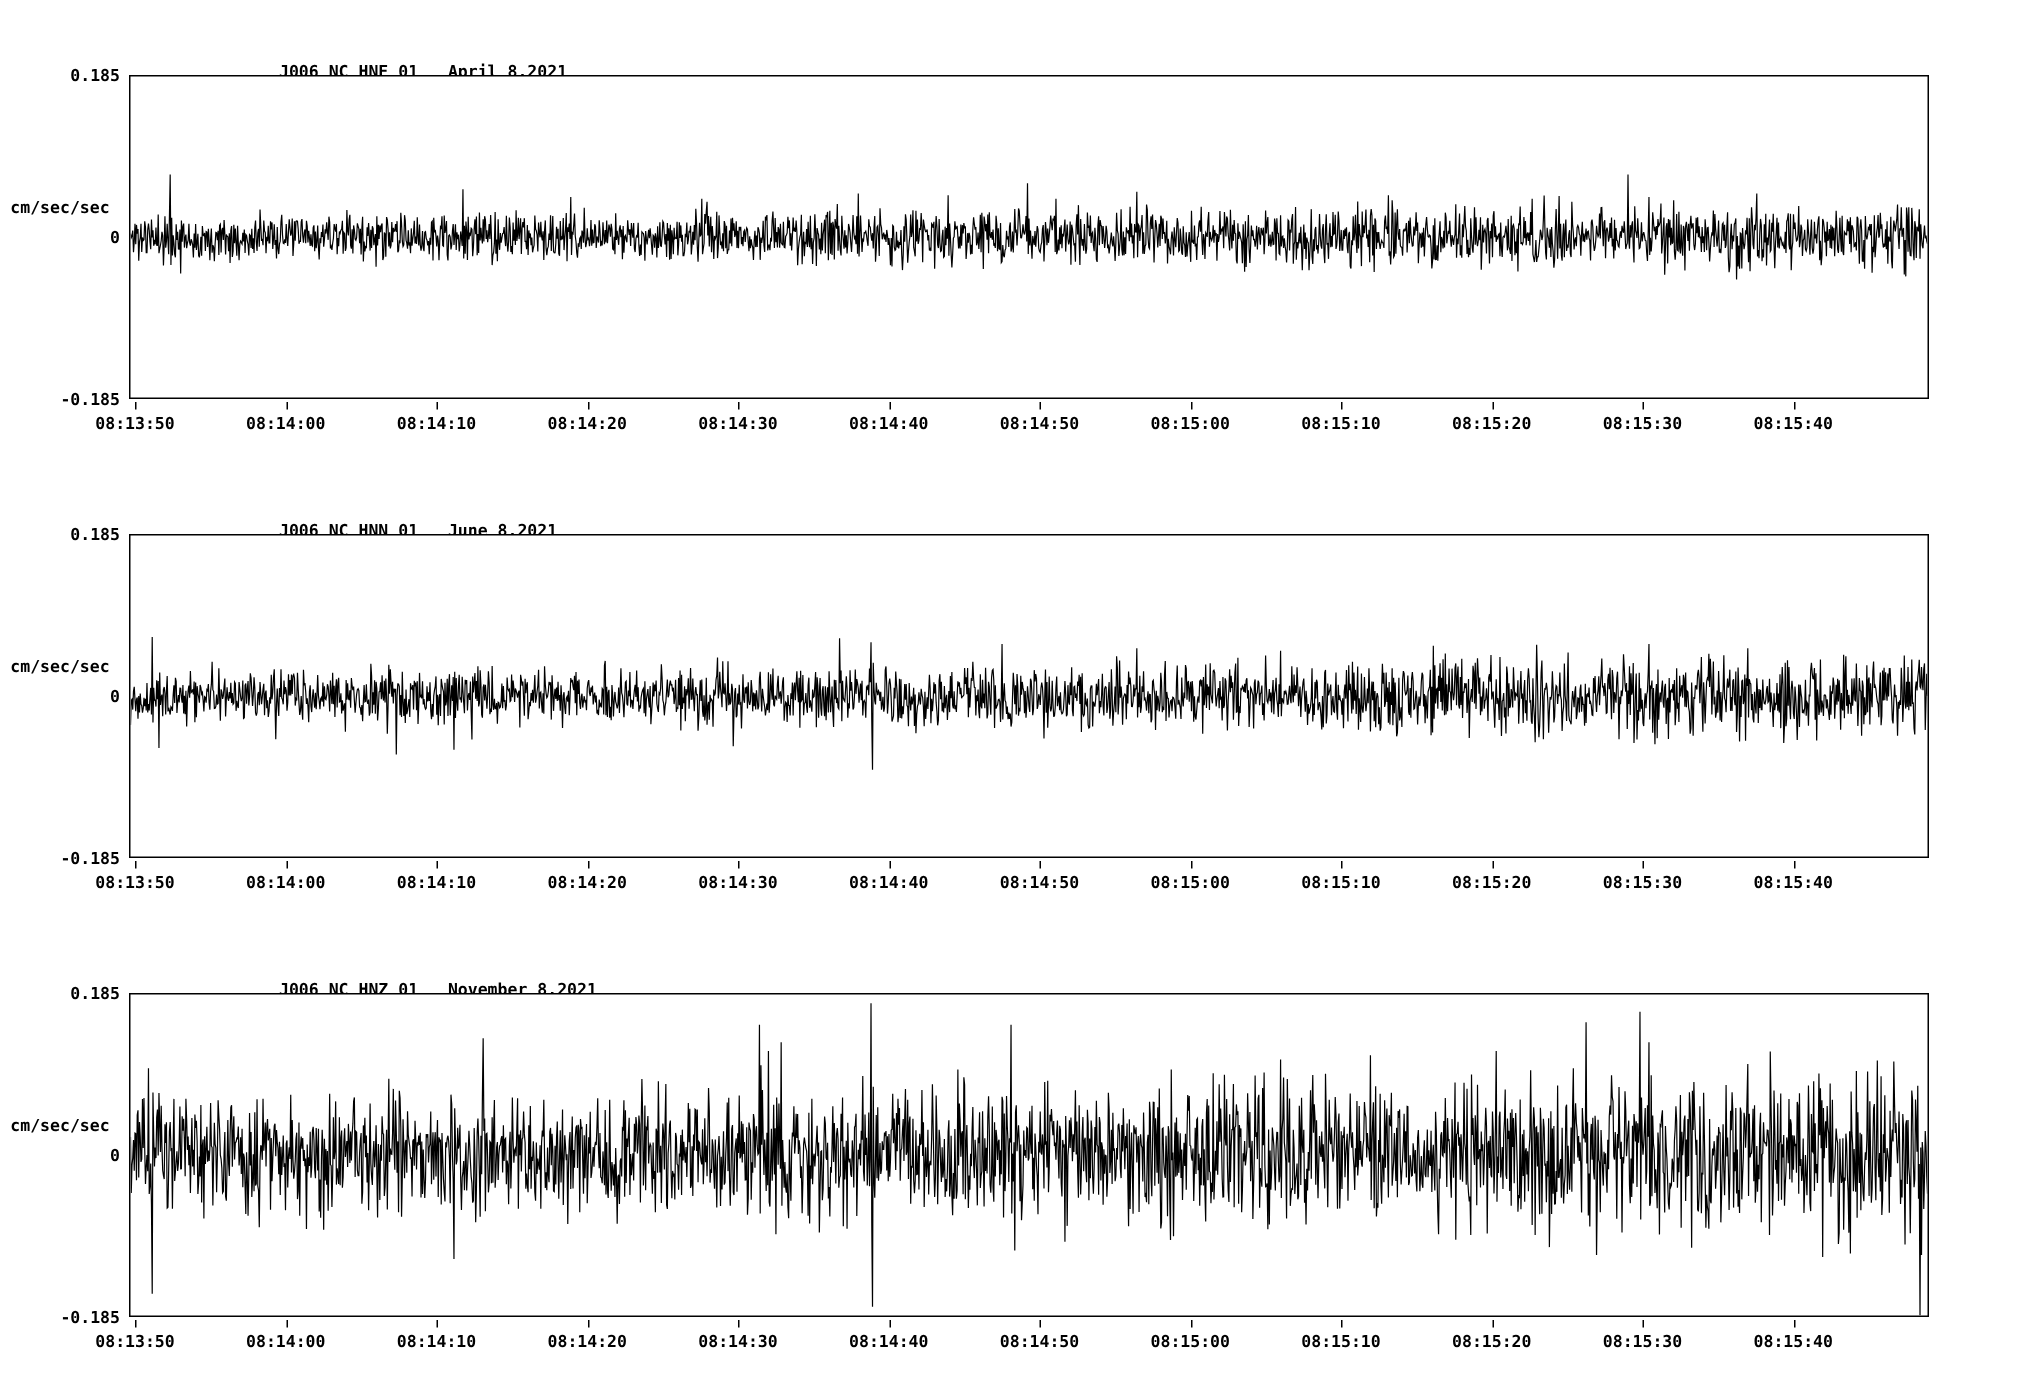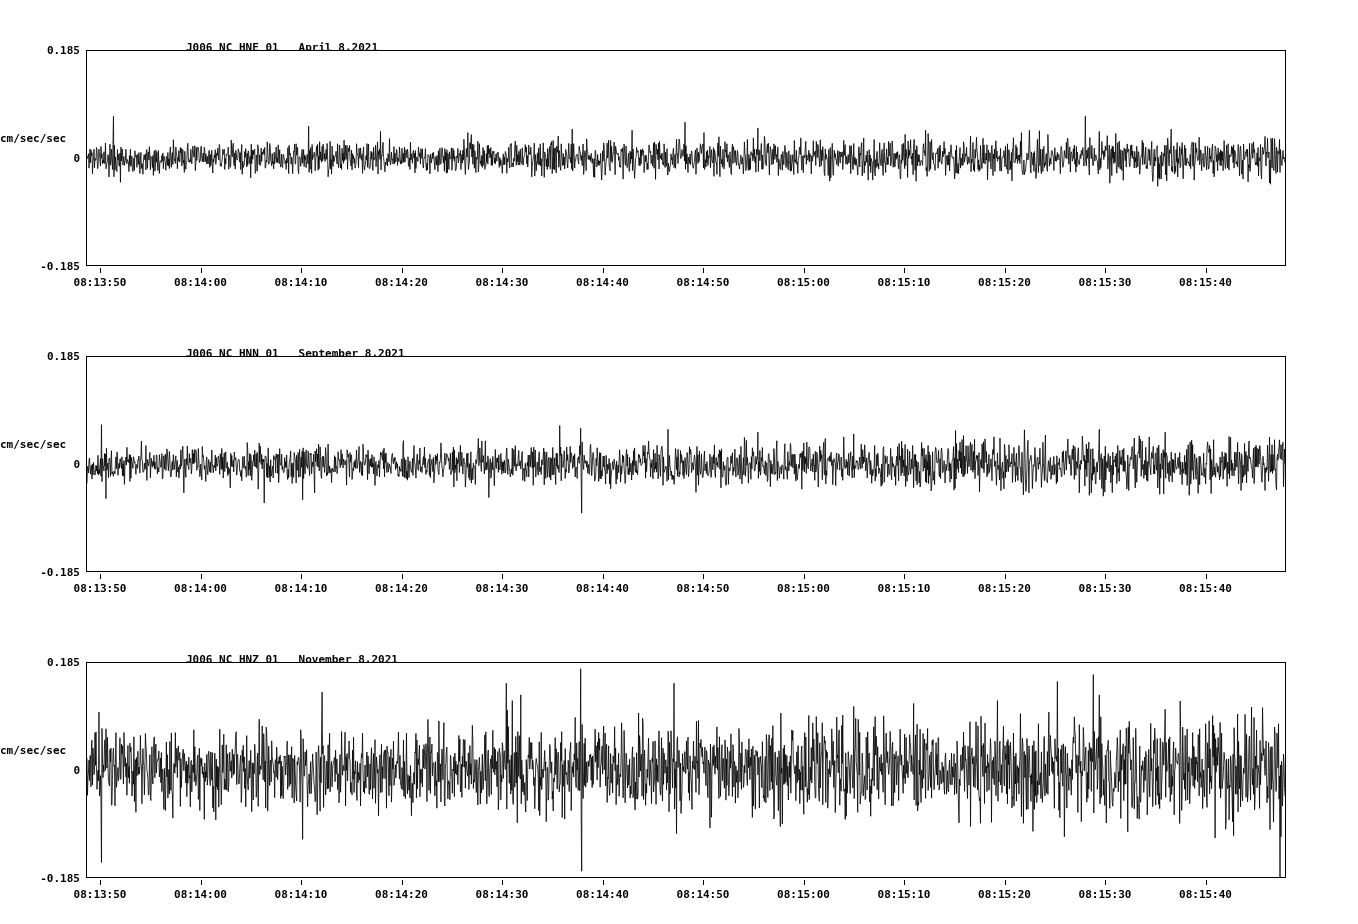--- a/index.html
+++ b/index.html
@@ -76,38 +76,38 @@
     text-align: right;
     font-size: 11px;
     font-weight: bold;
     white-space: pre;
   }
   .ylabel-unit {
     position: absolute;
     right: 1278px;
     top: 118px;
     width: 80px;
-    text-align: left;
+    text-align: center;
     font-size: 11px;
     font-weight: bold;
     white-space: pre;
   }
   .ylabel-zero {
     position: absolute;
     right: 1278px;
     top: 138px;
     width: 80px;
     text-align: right;
     font-size: 11px;
     font-weight: bold;
     white-space: pre;
   }
   .xticks {
     position: absolute;
-    left: 86px;
+    left: 76px;
     top: 254px;
     width: 1200px;
     height: 20px;
     text-decoration: underline;
   }
   .xtick {
     position: absolute;
     top: 8px;
     font-size: 11px;
     font-weight: bold;
@@ -160,21 +160,21 @@
         <div class="tickmark" style="left: 918.5px;"></div>
         <div class="xtick" style="left: 918.5px;">08:15:20</div>
         <div class="tickmark" style="left: 1019px;"></div>
         <div class="xtick" style="left: 1019px;">08:15:30</div>
         <div class="tickmark" style="left: 1119.5px;"></div>
         <div class="xtick" style="left: 1119.5px;">08:15:40</div>
       </div>
   </div>
 
   <div class="panel panel-2">
-    <div class="panel-title">J006_NC_HNN_01   September 8,2021</div>
+    <div class="panel-title">J006_NC_HNN_01   June 8,2021</div>
     <div class="ylabel-top">0.185</div>
     <div class="ylabel-unit">cm/sec/sec</div>
     <div class="ylabel-zero">0</div>
     <div class="ylabel-bottom">-0.185</div>
     <div class="plot-frame">
       <svg class="trace-svg" viewBox="0 0 1200 216" preserveAspectRatio="none">
           <path d="M0.00 127.54L0.50 110.94L1.00 110.17L1.50 117.14L2.00 104.83L2.50 101.86L3.00 110.46L3.50 118.17L4.00 110.28L4.50 109.06L5.00 123.28L5.50 108.04L6.00 119.13L6.50 106.36L7.00 113.50L7.50 114.55L8.00 119.19L8.50 116.28L9.00 109.24L9.50 114.85L10.00 109.95L10.50 117.74L11.00 99.22L11.50 119.11L12.00 113.46L12.50 117.73L13.00 109.12L13.50 102.55L14.00 120.37L14.50 68.30L15.00 125.86L15.50 102.54L16.00 110.84L16.50 110.71L17.00 115.12L17.50 97.37L18.00 110.10L18.50 97.94L19.00 143.03L19.50 92.24L20.00 114.04L20.50 108.81L21.00 107.04L21.50 121.68L22.00 103.69L22.50 101.95L23.00 106.11L23.50 120.42L24.00 104.40L24.50 94.59L25.00 118.34L25.50 115.91L26.00 118.07L26.50 120.45L27.00 115.21L27.50 115.92L28.00 118.04L28.50 107.43L29.00 100.78L29.50 112.72L30.00 95.80L30.50 98.09L31.00 119.44L31.50 111.92L32.00 107.36L32.50 112.31L33.00 102.73L33.50 102.77L34.00 108.93L34.50 112.53L35.00 100.69L35.50 119.71L36.00 107.79L36.50 120.31L37.00 104.54L37.50 128.57L38.00 110.61L38.50 104.38L39.00 100.93L39.50 109.11L40.00 91.19L40.50 105.67L41.00 105.16L41.50 103.55L42.00 106.92L42.50 98.26L43.00 125.63L43.50 98.89L44.00 122.28L44.50 101.38L45.00 106.34L45.50 108.83L46.00 112.49L46.50 100.61L47.00 102.30L47.50 106.68L48.00 105.64L48.50 110.89L49.00 118.41L49.50 108.48L50.00 109.04L50.50 112.44L51.00 103.77L51.50 104.45L52.00 99.97L52.50 112.64L53.00 117.18L53.50 104.84L54.00 100.21L54.50 84.89L55.00 103.93L55.50 104.85L56.00 116.36L56.50 116.19L57.00 114.94L57.50 107.08L58.00 113.45L58.50 113.00L59.00 89.39L59.50 108.69L60.00 124.61L60.50 103.50L61.00 105.44L61.50 109.90L62.00 107.95L62.50 101.51L63.00 96.20L63.50 121.83L64.00 109.75L64.50 102.16L65.00 109.67L65.50 111.23L66.00 105.34L66.50 109.61L67.00 99.18L67.50 112.70L68.00 105.95L68.50 113.44L69.00 112.67L69.50 98.62L70.00 99.59L70.50 117.98L71.00 111.31L71.50 114.68L72.00 116.04L72.50 98.57L73.00 103.65L73.50 108.37L74.00 111.48L74.50 109.10L75.00 97.53L75.50 123.04L76.00 122.55L76.50 100.92L77.00 99.64L77.50 113.25L78.00 103.54L78.50 97.91L79.00 114.43L79.50 108.45L80.00 92.72L80.50 95.73L81.00 104.92L81.50 114.70L82.00 107.30L82.50 95.40L83.00 102.45L83.50 119.16L84.00 121.16L84.50 119.04L85.00 107.06L85.50 105.28L86.00 114.19L86.50 98.56L87.00 106.56L87.50 113.44L88.00 108.68L88.50 103.31L89.00 99.77L89.50 121.01L90.00 106.44L90.50 104.38L91.00 116.23L91.50 110.94L92.00 122.10L92.50 118.45L93.00 108.81L93.50 113.12L94.00 93.74L94.50 110.24L95.00 105.51L95.50 95.48L96.00 90.05L96.50 113.27L97.00 137.13L97.50 112.97L98.00 103.05L98.50 114.23L99.00 121.48L99.50 102.60L100.00 108.72L100.50 89.96L101.00 109.39L101.50 110.42L102.00 113.59L102.50 97.55L103.00 106.80L103.50 102.06L104.00 104.40L104.50 117.92L105.00 112.57L105.50 93.40L106.00 107.71L106.50 97.27L107.00 107.65L107.50 93.55L108.00 106.60L108.50 94.52L109.00 93.53L109.50 95.93L110.00 114.45L110.50 109.95L111.00 110.96L111.50 92.38L112.00 103.71L112.50 112.71L113.00 120.76L113.50 117.94L114.00 107.94L114.50 117.33L115.00 124.01L115.50 90.34L116.00 100.76L116.50 99.36L117.00 105.29L117.50 113.39L118.00 109.53L118.50 114.82L119.00 125.70L119.50 104.91L120.00 100.84L120.50 114.91L121.00 118.80L121.50 109.04L122.00 103.41L122.50 111.05L123.00 115.87L123.50 105.89L124.00 116.92L124.50 107.43L125.00 93.85L125.50 107.79L126.00 111.35L126.50 116.82L127.00 109.83L127.50 108.94L128.00 111.82L128.50 98.99L129.00 115.10L129.50 101.39L130.00 109.86L130.50 110.42L131.00 107.61L131.50 100.09L132.00 101.64L132.50 107.81L133.00 118.48L133.50 97.63L134.00 106.04L134.50 113.28L135.00 92.29L135.50 113.51L136.00 101.18L136.50 122.20L137.00 103.28L137.50 96.71L138.00 115.67L138.50 98.93L139.00 95.71L139.50 112.08L140.00 111.68L140.50 106.19L141.00 119.72L141.50 110.95L142.00 117.82L142.50 115.09L143.00 112.89L143.50 132.04L144.00 97.29L144.50 110.49L145.00 99.38L145.50 109.61L146.00 110.76L146.50 104.17L147.00 115.91L147.50 95.90L148.00 101.23L148.50 104.03L149.00 101.65L149.50 110.98L150.00 119.21L150.50 112.93L151.00 106.81L151.50 103.77L152.00 103.09L152.50 104.45L153.00 115.41L153.50 115.92L154.00 120.53L154.50 114.08L155.00 125.03L155.50 111.50L156.00 100.63L156.50 111.90L157.00 111.45L157.50 100.05L158.00 111.56L158.50 113.34L159.00 110.34L159.50 121.21L160.00 119.02L160.50 86.36L161.00 94.46L161.50 119.54L162.00 105.54L162.50 113.83L163.00 97.34L163.50 119.91L164.00 98.51L164.50 103.21L165.00 124.44L165.50 117.07L166.00 105.20L166.50 104.97L167.00 98.75L167.50 110.16L168.00 94.00L168.50 108.46L169.00 111.09L169.50 97.78L170.00 112.29L170.50 96.17L171.00 108.14L171.50 133.35L172.00 114.30L172.50 87.03L173.00 106.41L173.50 90.00L174.00 99.23L174.50 108.49L175.00 98.37L175.50 113.01L176.00 103.01L176.50 105.62L177.00 103.13L177.50 147.28L178.00 107.90L178.50 99.89L179.00 99.93L179.50 101.70L180.00 120.93L180.50 107.28L181.00 122.16L181.50 91.72L182.00 112.64L182.50 121.44L183.00 109.84L183.50 126.20L184.00 103.71L184.50 120.26L185.00 117.82L185.50 113.73L186.00 110.12L186.50 122.11L187.00 99.44L187.50 103.00L188.00 103.48L188.50 100.63L189.00 117.08L189.50 97.75L190.00 101.50L190.50 98.92L191.00 117.62L191.50 98.00L192.00 126.90L192.50 113.99L193.00 92.45L193.50 108.35L194.00 107.69L194.50 109.64L195.00 98.06L195.50 113.69L196.00 110.06L196.50 115.39L197.00 116.86L197.50 116.12L198.00 101.50L198.50 111.67L199.00 105.46L199.50 111.39L200.00 98.79L200.50 118.04L201.00 123.65L201.50 113.40L202.00 121.92L202.50 107.91L203.00 104.05L203.50 101.66L204.00 94.81L204.50 120.56L205.00 107.17L205.50 127.70L206.00 108.97L206.50 106.83L207.00 121.47L207.50 96.50L208.00 100.16L208.50 103.15L209.00 104.95L209.50 127.17L210.00 99.14L210.50 114.40L211.00 111.41L211.50 96.46L212.00 121.40L212.50 99.89L213.00 93.29L213.50 121.02L214.00 109.99L214.50 100.86L215.00 111.32L215.50 95.16L216.00 144.19L216.50 91.71L217.00 122.75L217.50 95.90L218.00 112.04L218.50 117.93L219.00 100.95L219.50 93.75L220.00 110.33L220.50 108.84L221.00 112.44L221.50 95.00L222.00 104.89L222.50 112.76L223.00 119.66L223.50 97.12L224.00 98.97L224.50 97.30L225.00 117.81L225.50 107.93L226.00 106.00L226.50 110.68L227.00 98.18L227.50 118.89L228.00 137.19L228.50 94.86L229.00 105.57L229.50 99.24L230.00 92.58L230.50 109.92L231.00 97.92L231.50 111.31L232.00 87.92L232.50 114.99L233.00 112.65L233.50 90.68L234.00 100.45L234.50 120.53L235.00 122.56L235.50 102.24L236.00 100.21L236.50 110.98L237.00 100.41L237.50 108.12L238.00 116.48L238.50 106.77L239.00 91.41L239.50 98.86L240.00 120.23L240.50 116.47L241.00 118.82L241.50 87.83L242.00 113.83L242.50 117.28L243.00 109.95L243.50 116.34L244.00 116.65L244.50 112.79L245.00 126.70L245.50 112.19L246.00 112.64L246.50 116.04L247.00 115.44L247.50 111.83L248.00 99.61L248.50 116.16L249.00 101.22L249.50 111.80L250.00 110.70L250.50 117.77L251.00 114.59L251.50 95.61L252.00 103.13L252.50 104.40L253.00 103.59L253.50 111.67L254.00 111.01L254.50 93.52L255.00 108.88L255.50 97.67L256.00 102.81L256.50 112.07L257.00 102.97L257.50 104.41L258.00 106.36L258.50 109.08L259.00 105.71L259.50 104.38L260.00 129.27L260.50 93.74L261.00 96.75L261.50 100.99L262.00 98.27L262.50 109.52L263.00 121.25L263.50 96.47L264.00 106.14L264.50 100.67L265.00 98.72L265.50 123.63L266.00 118.19L266.50 112.06L267.00 114.89L267.50 105.99L268.00 111.24L268.50 103.86L269.00 112.45L269.50 104.27L270.00 93.88L270.50 112.45L271.00 109.61L271.50 104.97L272.00 101.09L272.50 90.29L273.00 116.47L273.50 105.97L274.00 105.39L274.50 113.28L275.00 119.19L275.50 106.24L276.00 119.91L276.50 88.00L277.00 100.27L277.50 106.02L278.00 109.22L278.50 108.42L279.00 104.99L279.50 98.46L280.00 100.61L280.50 98.81L281.00 123.89L281.50 93.99L282.00 104.77L282.50 117.99L283.00 107.91L283.50 103.08L284.00 110.00L284.50 102.25L285.00 111.40L285.50 98.51L286.00 110.92L286.50 107.42L287.00 117.95L287.50 100.71L288.00 111.11L288.50 129.56L289.00 107.79L289.50 105.44L290.00 115.77L290.50 120.14L291.00 109.61L291.50 108.43L292.00 111.76L292.50 104.42L293.00 120.94L293.50 108.89L294.00 95.89L294.50 98.71L295.00 97.16L295.50 101.48L296.00 104.06L296.50 94.37L297.00 112.82L297.50 91.90L298.00 121.01L298.50 97.79L299.00 106.63L299.50 96.84L300.00 112.73L300.50 116.73L301.00 108.58L301.50 106.47L302.00 115.80L302.50 111.52L303.00 108.14L303.50 111.83L304.00 111.30L304.50 117.62L305.00 102.76L305.50 98.76L306.00 97.31L306.50 105.90L307.00 108.04L307.50 102.26L308.00 105.34L308.50 101.06L309.00 113.67L309.50 107.56L310.00 105.73L310.50 112.27L311.00 107.72L311.50 119.81L312.00 118.43L312.50 120.82L313.00 110.45L313.50 114.61L314.00 113.49L314.50 115.64L315.00 102.92L315.50 103.78L316.00 120.39L316.50 87.52L317.00 84.38L317.50 121.02L318.00 101.75L318.50 122.05L319.00 105.69L319.50 103.88L320.00 122.55L320.50 115.29L321.00 124.34L321.50 100.66L322.00 107.57L322.50 121.77L323.00 110.81L323.50 105.26L324.00 111.76L324.50 113.67L325.00 116.41L325.50 113.75L326.00 102.36L326.50 119.44L327.00 104.47L327.50 89.38L328.00 105.89L328.50 107.57L329.00 113.58L329.50 122.20L330.00 109.62L330.50 98.65L331.00 97.98L331.50 113.33L332.00 114.44L332.50 104.30L333.00 108.23L333.50 91.79L334.00 115.66L334.50 110.87L335.00 111.13L335.50 116.64L336.00 109.14L336.50 103.97L337.00 100.47L337.50 108.70L338.00 90.92L338.50 111.65L339.00 102.13L339.50 118.63L340.00 114.30L340.50 116.41L341.00 108.91L341.50 105.88L342.00 103.95L342.50 103.02L343.00 119.65L343.50 98.15L344.00 121.75L344.50 110.15L345.00 106.86L345.50 103.32L346.00 111.05L346.50 115.73L347.00 101.24L347.50 126.99L348.00 118.63L348.50 111.04L349.00 98.90L349.50 108.39L350.00 100.24L350.50 104.81L351.00 97.52L351.50 113.26L352.00 116.40L352.50 118.72L353.00 105.98L353.50 106.93L354.00 102.84L354.50 86.68L355.00 96.27L355.50 110.87L356.00 113.02L356.50 121.01L357.00 114.84L357.50 112.16L358.00 104.44L358.50 96.95L359.00 108.82L359.50 107.25L360.00 100.41L360.50 97.65L361.00 100.58L361.50 100.46L362.00 104.96L362.50 102.43L363.00 113.43L363.50 108.95L364.00 97.15L364.50 118.74L365.00 115.95L365.50 116.21L366.00 95.91L366.50 114.16L367.00 90.91L367.50 131.16L368.00 93.79L368.50 116.79L369.00 108.97L369.50 112.75L370.00 101.38L370.50 124.95L371.00 103.29L371.50 107.59L372.00 104.78L372.50 96.03L373.00 116.55L373.50 105.69L374.00 89.16L374.50 110.14L375.00 110.02L375.50 96.22L376.00 109.06L376.50 118.20L377.00 105.62L377.50 102.06L378.00 107.15L378.50 106.99L379.00 131.30L379.50 122.41L380.00 107.82L380.50 97.41L381.00 111.35L381.50 96.96L382.00 118.04L382.50 122.02L383.00 107.54L383.50 124.41L384.00 119.09L384.50 95.66L385.00 127.32L385.50 115.12L386.00 111.85L386.50 123.89L387.00 107.13L387.50 111.25L388.00 110.18L388.50 111.15L389.00 128.69L389.50 103.66L390.00 107.65L390.50 106.07L391.00 97.11L391.50 94.09L392.00 82.17L392.50 109.68L393.00 105.25L393.50 91.71L394.00 102.70L394.50 107.68L395.00 115.52L395.50 84.66L396.00 105.94L396.50 106.46L397.00 99.49L397.50 107.08L398.00 118.07L398.50 108.85L399.00 84.62L399.50 114.26L400.00 106.23L400.50 113.70L401.00 111.42L401.50 99.82L402.00 103.27L402.50 141.85L403.00 118.16L403.50 105.61L404.00 102.63L404.50 122.35L405.00 121.01L405.50 106.26L406.00 113.64L406.50 100.39L407.00 113.36L407.50 112.73L408.00 129.93L408.50 112.13L409.00 93.34L409.50 110.50L410.00 112.60L410.50 102.13L411.00 106.31L411.50 101.63L412.00 116.43L412.50 98.75L413.00 111.49L413.50 113.92L414.00 111.45L414.50 97.31L415.00 103.73L415.50 118.33L416.00 105.72L416.50 114.90L417.00 106.11L417.50 117.09L418.00 104.20L418.50 110.09L419.00 117.04L419.50 114.98L420.00 96.15L420.50 91.73L421.00 107.43L421.50 118.45L422.00 103.20L422.50 108.02L423.00 112.13L423.50 115.56L424.00 121.12L424.50 117.21L425.00 113.10L425.50 117.58L426.00 92.00L426.50 119.31L427.00 110.71L427.50 93.38L428.00 103.49L428.50 110.48L429.00 89.44L429.50 113.58L430.00 114.97L430.50 107.75L431.00 109.43L431.50 110.25L432.00 99.90L432.50 94.34L433.00 109.88L433.50 106.78L434.00 104.87L434.50 113.17L435.00 106.90L435.50 98.25L436.00 95.37L436.50 124.59L437.00 115.88L437.50 112.14L438.00 112.83L438.50 125.56L439.00 107.31L439.50 114.31L440.00 114.52L440.50 121.05L441.00 106.12L441.50 109.98L442.00 98.97L442.50 121.17L443.00 102.13L443.50 98.90L444.00 110.89L444.50 99.56L445.00 91.37L445.50 104.54L446.00 112.11L446.50 95.70L447.00 129.43L447.50 90.98L448.00 111.23L448.50 110.36L449.00 93.82L449.50 120.96L450.00 112.94L450.50 112.57L451.00 105.97L451.50 115.28L452.00 119.32L452.50 100.75L453.00 95.66L453.50 115.87L454.00 110.88L454.50 114.66L455.00 118.60L455.50 103.65L456.00 108.89L456.50 108.29L457.00 100.44L457.50 91.82L458.00 128.96L458.50 95.43L459.00 101.20L459.50 122.62L460.00 105.71L460.50 95.91L461.00 116.19L461.50 121.31L462.00 104.32L462.50 101.40L463.00 114.86L463.50 121.55L464.00 101.44L464.50 124.24L465.00 108.24L465.50 102.13L466.00 119.15L466.50 91.31L467.00 106.58L467.50 118.84L468.00 111.24L468.50 101.65L469.00 119.32L469.50 128.77L470.00 97.15L470.50 110.11L471.00 97.19L471.50 112.74L472.00 109.13L472.50 115.82L473.00 116.67L473.50 69.19L474.00 99.40L474.50 90.92L475.00 124.94L475.50 97.80L476.00 109.20L476.50 110.81L477.00 111.59L477.50 104.11L478.00 94.69L478.50 102.95L479.00 122.62L479.50 112.91L480.00 116.38L480.50 90.75L481.00 104.38L481.50 98.58L482.00 106.25L482.50 117.09L483.00 115.78L483.50 106.89L484.00 90.24L484.50 106.55L485.00 96.66L485.50 99.30L486.00 102.93L486.50 112.51L487.00 105.10L487.50 99.65L488.00 110.89L488.50 97.76L489.00 121.11L489.50 112.02L490.00 111.05L490.50 112.55L491.00 122.60L491.50 102.13L492.00 103.08L492.50 100.48L493.00 107.42L493.50 89.48L494.00 98.75L494.50 71.81L495.00 124.29L495.50 157.62L496.00 85.67L496.50 102.70L497.00 111.38L497.50 113.64L498.00 99.15L498.50 104.35L499.00 107.42L499.50 104.47L500.00 105.62L500.50 111.26L501.00 105.17L501.50 117.22L502.00 113.69L502.50 108.49L503.00 118.51L503.50 116.05L504.00 90.61L504.50 88.14L505.00 101.33L505.50 119.84L506.00 112.44L506.50 99.70L507.00 96.24L507.50 100.39L508.00 110.62L508.50 125.21L509.00 123.57L509.50 121.33L510.00 102.41L510.50 109.72L511.00 91.60L511.50 99.64L512.00 106.76L512.50 125.59L513.00 120.67L513.50 96.39L514.00 122.84L514.50 96.73L515.00 123.10L515.50 114.87L516.00 120.27L516.50 111.88L517.00 100.00L517.50 110.57L518.00 100.01L518.50 114.21L519.00 115.23L519.50 128.30L520.00 99.24L520.50 111.32L521.00 117.77L521.50 108.39L522.00 113.61L522.50 109.72L523.00 102.46L523.50 128.26L524.00 107.05L524.50 133.07L525.00 120.46L525.50 114.97L526.00 113.42L526.50 105.58L527.00 110.69L527.50 113.63L528.00 103.11L528.50 107.31L529.00 109.05L529.50 115.52L530.00 128.39L530.50 105.20L531.00 123.45L531.50 115.42L532.00 108.89L532.50 116.70L533.00 105.16L533.50 93.69L534.00 102.90L534.50 126.39L535.00 109.91L535.50 118.22L536.00 110.82L536.50 98.71L537.00 106.23L537.50 100.03L538.00 112.48L538.50 118.47L539.00 127.71L539.50 124.30L540.00 97.53L540.50 93.31L541.00 110.11L541.50 98.36L542.00 118.32L542.50 112.61L543.00 119.15L543.50 101.28L544.00 116.19L544.50 110.03L545.00 107.24L545.50 124.15L546.00 115.23L546.50 104.66L547.00 118.84L547.50 94.52L548.00 109.52L548.50 91.78L549.00 114.19L549.50 116.33L550.00 104.78L550.50 116.88L551.00 114.29L551.50 118.80L552.00 108.26L552.50 98.17L553.00 101.52L553.50 98.84L554.00 106.75L554.50 102.55L555.00 109.54L555.50 108.27L556.00 108.01L556.50 107.14L557.00 89.21L557.50 99.92L558.00 95.47L558.50 106.88L559.00 89.18L559.50 122.29L560.00 102.51L560.50 115.72L561.00 105.48L561.50 95.84L562.00 97.87L562.50 84.90L563.00 96.11L563.50 102.19L564.00 102.38L564.50 121.11L565.00 107.43L565.50 111.47L566.00 103.72L566.50 118.35L567.00 122.94L567.50 93.39L568.00 114.90L568.50 116.32L569.00 97.13L569.50 112.91L570.00 106.34L570.50 116.21L571.00 89.08L571.50 105.94L572.00 123.06L572.50 120.19L573.00 98.43L573.50 101.67L574.00 112.26L574.50 120.55L575.00 95.76L575.50 90.85L576.00 90.16L576.50 97.65L577.00 129.53L577.50 100.77L578.00 116.49L578.50 114.92L579.00 113.98L579.50 110.62L580.00 110.16L580.50 111.75L581.00 125.46L581.50 108.87L582.00 72.97L582.50 123.76L583.00 107.97L583.50 99.38L584.00 110.98L584.50 112.17L585.00 120.05L585.50 115.13L586.00 123.67L586.50 119.09L587.00 123.50L587.50 119.81L588.00 128.57L588.50 125.86L589.00 108.16L589.50 92.42L590.00 100.24L590.50 113.60L591.00 100.79L591.50 120.38L592.00 93.16L592.50 101.13L593.00 121.20L593.50 115.90L594.00 118.34L594.50 94.43L595.00 107.13L595.50 98.54L596.00 102.58L596.50 104.92L597.00 119.53L597.50 104.69L598.00 122.69L598.50 113.82L599.00 101.49L599.50 107.54L600.00 115.09L600.50 118.73L601.00 96.36L601.50 98.01L602.00 108.06L602.50 120.90L603.00 116.88L603.50 90.60L604.00 98.20L604.50 93.24L605.00 96.23L605.50 116.70L606.00 114.56L606.50 106.78L607.00 108.70L607.50 114.05L608.00 102.78L608.50 98.99L609.00 102.19L609.50 111.55L610.00 136.60L610.50 108.97L611.00 90.23L611.50 119.34L612.00 98.62L612.50 129.41L613.00 113.95L613.50 94.94L614.00 113.99L614.50 118.38L615.00 116.36L615.50 97.77L616.00 112.85L616.50 121.65L617.00 121.48L617.50 116.09L618.00 102.32L618.50 94.92L619.00 114.84L619.50 110.83L620.00 107.94L620.50 117.57L621.00 105.54L621.50 118.43L622.00 120.02L622.50 119.43L623.00 116.98L623.50 108.11L624.00 97.93L624.50 106.97L625.00 121.60L625.50 120.41L626.00 100.70L626.50 111.99L627.00 113.81L627.50 98.98L628.00 107.45L628.50 88.71L629.00 117.78L629.50 121.60L630.00 101.95L630.50 101.50L631.00 109.31L631.50 106.34L632.00 111.41L632.50 98.26L633.00 101.25L633.50 93.78L634.00 113.38L634.50 95.01L635.00 132.14L635.50 92.69L636.00 120.01L636.50 121.39L637.00 120.18L637.50 105.82L638.00 113.24L638.50 114.27L639.00 109.70L639.50 127.40L640.00 129.50L640.50 128.98L641.00 103.19L641.50 101.18L642.00 101.30L642.50 128.52L643.00 111.82L643.50 113.42L644.00 115.18L644.50 110.57L645.00 99.71L645.50 107.39L646.00 101.99L646.50 96.60L647.00 119.59L647.50 111.39L648.00 115.49L648.50 107.20L649.00 92.99L649.50 114.85L650.00 121.14L650.50 103.25L651.00 101.73L651.50 102.10L652.00 119.41L652.50 115.74L653.00 106.63L653.50 98.63L654.00 123.27L654.50 117.39L655.00 90.08L655.50 105.79L656.00 128.01L656.50 119.09L657.00 113.12L657.50 101.57L658.00 118.97L658.50 81.25L659.00 89.07L659.50 120.40L660.00 112.29L660.50 84.17L661.00 109.17L661.50 101.56L662.00 108.82L662.50 127.33L663.00 109.81L663.50 107.86L664.00 106.61L664.50 107.37L665.00 123.56L665.50 100.60L666.00 113.07L666.50 91.59L667.00 100.05L667.50 95.61L668.00 101.62L668.50 115.03L669.00 115.15L669.50 111.60L670.00 100.31L670.50 108.28L671.00 103.16L671.50 103.17L672.00 75.89L672.50 122.45L673.00 105.63L673.50 115.55L674.00 94.42L674.50 119.34L675.00 115.66L675.50 101.42L676.00 105.29L676.50 91.40L677.00 110.41L677.50 109.60L678.00 112.15L678.50 117.81L679.00 109.33L679.50 104.88L680.00 119.65L680.50 106.83L681.00 107.03L681.50 125.67L682.00 123.71L682.50 98.23L683.00 97.46L683.50 103.53L684.00 107.33L684.50 130.90L685.00 104.44L685.50 117.62L686.00 107.91L686.50 110.94L687.00 118.34L687.50 112.60L688.00 92.39L688.50 98.69L689.00 118.89L689.50 116.15L690.00 117.41L690.50 93.60L691.00 84.50L691.50 124.74L692.00 105.25L692.50 109.47L693.00 109.65L693.50 122.40L694.00 114.78L694.50 111.36L695.00 110.78L695.50 118.17L696.00 108.87L696.50 109.12L697.00 110.63L697.50 116.22L698.00 123.35L698.50 98.20L699.00 87.51L699.50 113.80L700.00 110.69L700.50 113.08L701.00 116.06L701.50 123.41L702.00 95.58L702.50 110.31L703.00 115.02L703.50 105.64L704.00 109.47L704.50 87.19L705.00 89.51L705.50 110.50L706.00 98.94L706.50 97.86L707.00 111.89L707.50 102.68L708.00 98.49L708.50 118.20L709.00 97.90L709.50 104.61L710.00 125.31L710.50 108.22L711.00 121.95L711.50 123.86L712.00 117.63L712.50 110.80L713.00 108.33L713.50 112.54L714.00 98.11L714.50 97.41L715.00 101.56L715.50 97.06L716.00 133.47L716.50 95.25L717.00 114.18L717.50 108.32L718.00 86.76L718.50 116.07L719.00 100.13L719.50 107.40L720.00 101.61L720.50 117.47L721.00 85.93L721.50 106.83L722.00 109.98L722.50 112.95L723.00 91.22L723.50 90.62L724.00 92.39L724.50 106.44L725.00 115.11L725.50 109.62L726.00 106.34L726.50 102.65L727.00 116.21L727.50 97.98L728.00 109.88L728.50 109.19L729.00 124.41L729.50 95.27L730.00 116.07L730.50 114.09L731.00 96.14L731.50 98.16L732.00 112.96L732.50 131.27L733.00 111.16L733.50 103.15L734.00 90.03L734.50 105.47L735.00 94.33L735.50 102.51L736.00 98.78L736.50 123.91L737.00 108.52L737.50 92.18L738.00 86.12L738.50 118.87L739.00 118.60L739.50 82.23L740.00 128.17L740.50 114.87L741.00 119.48L741.50 103.16L742.00 103.66L742.50 101.49L743.00 102.49L743.50 105.19L744.00 99.75L744.50 105.87L745.00 97.56L745.50 96.09L746.00 109.66L746.50 104.21L747.00 128.87L747.50 116.39L748.00 102.42L748.50 103.41L749.00 105.84L749.50 107.26L750.00 129.85L750.50 99.27L751.00 96.84L751.50 113.48L752.00 106.91L752.50 105.55L753.00 97.68L753.50 99.05L754.00 114.17L754.50 106.42L755.00 105.66L755.50 100.96L756.00 120.72L756.50 112.84L757.00 124.48L757.50 108.15L758.00 80.70L758.50 101.64L759.00 111.41L759.50 112.60L760.00 108.88L760.50 103.34L761.00 111.54L761.50 105.68L762.00 119.07L762.50 105.35L763.00 97.25L763.50 120.25L764.00 106.41L764.50 103.92L765.00 95.72L765.50 110.38L766.00 113.94L766.50 122.05L767.00 100.10L767.50 113.33L768.00 77.64L768.50 121.66L769.00 109.41L769.50 111.60L770.00 112.47L770.50 104.55L771.00 106.21L771.50 104.85L772.00 106.97L772.50 113.59L773.00 113.47L773.50 106.32L774.00 101.06L774.50 110.14L775.00 112.79L775.50 88.00L776.00 105.58L776.50 112.26L777.00 93.48L777.50 107.80L778.00 100.73L778.50 105.94L779.00 88.65L779.50 100.80L780.00 114.95L780.50 107.53L781.00 101.68L781.50 122.12L782.00 110.14L782.50 104.28L783.00 98.78L783.50 96.24L784.00 108.21L784.50 118.64L785.00 104.51L785.50 110.24L786.00 127.45L786.50 113.41L787.00 119.84L787.50 117.57L788.00 115.15L788.50 109.25L789.00 89.36L789.50 125.19L790.00 113.05L790.50 120.78L791.00 98.51L791.50 109.72L792.00 97.06L792.50 98.78L793.00 117.55L793.50 114.67L794.00 112.12L794.50 115.84L795.00 121.68L795.50 130.60L796.00 107.94L796.50 128.95L797.00 112.17L797.50 92.22L798.00 90.52L798.50 126.45L799.00 120.78L799.50 99.53L800.00 107.56L800.50 105.59L801.00 103.37L801.50 100.27L802.00 120.96L802.50 112.43L803.00 108.00L803.50 118.41L804.00 118.86L804.50 108.55L805.00 92.26L805.50 117.60L806.00 123.93L806.50 100.46L807.00 110.63L807.50 107.48L808.00 111.18L808.50 111.34L809.00 120.59L809.50 109.59L810.00 129.65L810.50 105.39L811.00 100.22L811.50 109.75L812.00 90.44L812.50 108.41L813.00 125.11L813.50 87.25L814.00 104.14L814.50 99.85L815.00 107.11L815.50 119.83L816.00 85.01L816.50 117.09L817.00 92.22L817.50 111.25L818.00 103.88L818.50 120.16L819.00 106.92L819.50 88.15L820.00 130.75L820.50 109.49L821.00 116.69L821.50 125.53L822.00 92.88L822.50 116.33L823.00 119.19L823.50 113.15L824.00 95.22L824.50 110.19L825.00 118.24L825.50 113.20L826.00 103.00L826.50 112.90L827.00 89.29L827.50 104.20L828.00 131.87L828.50 108.36L829.00 98.33L829.50 110.92L830.00 98.49L830.50 125.01L831.00 104.69L831.50 128.98L832.00 109.78L832.50 106.07L833.00 108.45L833.50 126.99L834.00 115.51L834.50 131.32L835.00 129.11L835.50 103.45L836.00 86.28L836.50 99.69L837.00 92.42L837.50 115.35L838.00 112.73L838.50 92.15L839.00 111.99L839.50 102.21L840.00 126.03L840.50 98.60L841.00 127.21L841.50 105.08L842.00 113.99L842.50 89.36L843.00 127.73L843.50 95.67L844.00 119.54L844.50 98.94L845.00 113.96L845.50 135.13L846.00 132.87L846.50 118.54L847.00 95.67L847.50 124.49L848.00 121.71L848.50 115.59L849.00 128.84L849.50 96.89L850.00 91.22L850.50 92.80L851.00 104.25L851.50 107.08L852.00 106.46L852.50 103.69L853.00 94.27L853.50 118.79L854.00 120.76L854.50 102.64L855.00 122.58L855.50 96.33L856.00 91.88L856.50 97.96L857.00 116.83L857.50 116.41L858.00 111.01L858.50 104.54L859.00 109.69L859.50 127.15L860.00 114.33L860.50 108.36L861.00 114.66L861.50 109.98L862.00 98.43L862.50 92.38L863.00 93.93L863.50 115.10L864.00 106.65L864.50 126.40L865.00 107.73L865.50 114.92L866.00 123.16L866.50 105.21L867.00 103.46L867.50 101.73L868.00 90.39L868.50 134.37L869.00 101.77L869.50 132.52L870.00 74.14L870.50 123.24L871.00 87.38L871.50 112.96L872.00 103.57L872.50 102.99L873.00 116.60L873.50 94.37L874.00 104.59L874.50 85.89L875.00 112.01L875.50 95.75L876.00 117.77L876.50 83.24L877.00 109.38L877.50 120.90L878.00 79.34L878.50 120.48L879.00 100.05L879.50 118.30L880.00 107.31L880.50 89.46L881.00 104.94L881.50 105.48L882.00 117.54L882.50 89.59L883.00 105.33L883.50 110.76L884.00 106.12L884.50 89.28L885.00 86.07L885.50 114.26L886.00 94.70L886.50 88.21L887.00 114.37L887.50 116.48L888.00 95.22L888.50 114.06L889.00 82.99L889.50 122.73L890.00 105.32L890.50 105.46L891.00 99.31L891.50 102.67L892.00 99.44L892.50 119.49L893.00 111.15L893.50 96.52L894.00 136.21L894.50 111.79L895.00 108.23L895.50 103.26L896.00 112.00L896.50 87.63L897.00 92.02L897.50 112.96L898.00 85.55L898.50 116.75L899.00 97.75L899.50 82.63L900.00 92.97L900.50 106.55L901.00 95.49L901.50 120.98L902.00 108.36L902.50 118.34L903.00 106.37L903.50 98.31L904.00 116.53L904.50 111.17L905.00 110.34L905.50 102.82L906.00 109.78L906.50 124.89L907.00 95.59L907.50 93.28L908.00 98.30L908.50 80.50L909.00 110.37L909.50 106.68L910.00 104.99L910.50 116.82L911.00 129.43L911.50 111.27L912.00 96.81L912.50 113.45L913.00 109.36L913.50 112.30L914.00 124.16L914.50 81.83L915.00 111.91L915.50 134.94L916.00 111.42L916.50 110.70L917.00 105.99L917.50 122.48L918.00 115.78L918.50 133.16L919.00 88.13L919.50 93.23L920.00 121.81L920.50 99.43L921.00 116.04L921.50 114.79L922.00 103.35L922.50 106.03L923.00 115.69L923.50 88.60L924.00 101.52L924.50 111.15L925.00 106.34L925.50 107.26L926.00 107.99L926.50 97.49L927.00 126.62L927.50 113.62L928.00 102.54L928.50 91.17L929.00 109.82L929.50 106.32L930.00 126.18L930.50 104.52L931.00 97.20L931.50 119.54L932.00 110.95L932.50 124.68L933.00 96.77L933.50 89.38L934.00 96.13L934.50 111.82L935.00 111.35L935.50 125.08L936.00 126.70L936.50 96.13L937.00 114.31L937.50 122.03L938.00 139.14L938.50 107.12L939.00 73.52L939.50 95.63L940.00 123.38L940.50 135.67L941.00 128.22L941.50 112.58L942.00 91.97L942.50 84.13L943.00 109.76L943.50 137.13L944.00 108.30L944.50 103.10L945.00 103.39L945.50 99.19L946.00 103.19L946.50 112.60L947.00 132.78L947.50 118.00L948.00 108.77L948.50 110.43L949.00 107.45L949.50 91.35L950.00 103.08L950.50 125.75L951.00 122.10L951.50 105.47L952.00 101.00L952.50 101.67L953.00 113.42L953.50 106.69L954.00 108.09L954.50 92.24L955.00 108.14L955.50 110.59L956.00 131.60L956.50 119.17L957.00 115.16L957.50 86.12L958.00 107.72L958.50 112.32L959.00 124.84L959.50 100.63L960.00 78.81L960.50 121.14L961.00 124.57L961.50 125.26L962.00 127.04L962.50 112.50L963.00 104.72L963.50 109.33L964.00 115.58L964.50 105.22L965.00 101.50L965.50 123.50L966.00 120.19L966.50 109.30L967.00 109.60L967.50 119.03L968.00 103.56L968.50 100.33L969.00 118.63L969.50 108.38L970.00 113.65L970.50 113.82L971.00 127.95L971.50 99.71L972.00 126.16L972.50 107.21L973.00 106.66L973.50 108.79L974.00 102.27L974.50 113.31L975.00 112.10L975.50 114.47L976.00 120.75L976.50 121.10L977.00 95.93L977.50 106.12L978.00 94.61L978.50 111.16L979.00 118.70L979.50 108.03L980.00 104.31L980.50 94.75L981.00 114.21L981.50 102.29L982.00 94.25L982.50 82.76L983.00 101.87L983.50 101.62L984.00 108.06L984.50 99.28L985.00 105.37L985.50 119.63L986.00 119.20L986.50 97.20L987.00 93.01L987.50 103.51L988.00 89.05L988.50 109.00L989.00 123.57L989.50 90.52L990.00 95.56L990.50 119.40L991.00 105.46L991.50 108.04L992.00 112.55L992.50 96.16L993.00 91.61L993.50 109.08L994.00 137.15L994.50 108.46L995.00 113.55L995.50 104.28L996.00 108.09L996.50 102.49L997.00 79.88L997.50 88.81L998.00 100.17L998.50 105.11L999.00 99.28L999.50 130.19L1000.00 104.23L1000.50 113.41L1001.00 87.97L1001.50 120.77L1002.00 92.67L1002.50 106.98L1003.00 104.99L1003.50 85.85L1004.00 139.62L1004.50 123.39L1005.00 104.67L1005.50 92.81L1006.00 137.21L1006.50 117.37L1007.00 124.41L1007.50 92.41L1008.00 118.61L1008.50 102.83L1009.00 116.57L1009.50 110.54L1010.00 126.04L1010.50 128.19L1011.00 112.77L1011.50 106.24L1012.00 116.23L1012.50 107.15L1013.00 104.69L1013.50 92.28L1014.00 72.97L1014.50 123.76L1015.00 101.63L1015.50 102.32L1016.00 97.56L1016.50 132.76L1017.00 102.60L1017.50 117.99L1018.00 140.49L1018.50 106.63L1019.00 99.93L1019.50 136.35L1020.00 90.18L1020.50 123.96L1021.00 110.23L1021.50 105.61L1022.00 112.14L1022.50 102.81L1023.00 97.54L1023.50 112.52L1024.00 115.86L1024.50 102.08L1025.00 99.78L1025.50 126.89L1026.00 111.46L1026.50 109.24L1027.00 136.92L1027.50 95.94L1028.00 119.04L1028.50 104.61L1029.00 103.91L1029.50 105.76L1030.00 99.96L1030.50 111.01L1031.00 97.26L1031.50 127.68L1032.00 119.06L1032.50 89.31L1033.00 116.58L1033.50 112.49L1034.00 125.44L1034.50 94.45L1035.00 108.29L1035.50 103.82L1036.00 100.72L1036.50 109.11L1037.00 93.77L1037.50 96.50L1038.00 115.29L1038.50 92.21L1039.00 115.56L1039.50 104.72L1040.00 105.37L1040.50 115.81L1041.00 118.69L1041.50 133.33L1042.00 129.96L1042.50 98.96L1043.00 114.66L1043.50 134.75L1044.00 108.69L1044.50 109.95L1045.00 101.14L1045.50 101.15L1046.00 103.65L1046.50 93.05L1047.00 90.35L1047.50 96.22L1048.00 112.88L1048.50 100.32L1049.00 81.76L1049.50 115.79L1050.00 132.07L1050.50 98.72L1051.00 109.45L1051.50 126.43L1052.00 111.17L1052.50 98.40L1053.00 96.00L1053.50 96.94L1054.00 79.52L1054.50 101.96L1055.00 82.92L1055.50 95.42L1056.00 120.39L1056.50 103.76L1057.00 84.82L1057.50 113.66L1058.00 108.46L1058.50 122.55L1059.00 119.22L1059.50 104.25L1060.00 119.20L1060.50 91.19L1061.00 105.02L1061.50 124.52L1062.00 105.29L1062.50 125.47L1063.00 111.15L1063.50 103.83L1064.00 80.66L1064.50 109.42L1065.00 111.22L1065.50 118.92L1066.00 102.95L1066.50 96.32L1067.00 102.39L1067.50 100.11L1068.00 90.26L1068.50 117.99L1069.00 108.70L1069.50 118.02L1070.00 97.90L1070.50 96.76L1071.00 110.02L1071.50 114.25L1072.00 91.49L1072.50 132.19L1073.00 120.39L1073.50 88.76L1074.00 102.77L1074.50 138.57L1075.00 107.83L1075.50 122.05L1076.00 98.11L1076.50 97.08L1077.00 113.43L1077.50 110.65L1078.00 93.48L1078.50 138.16L1079.00 96.12L1079.50 101.29L1080.00 75.89L1080.50 122.45L1081.00 96.68L1081.50 99.08L1082.00 99.88L1082.50 117.56L1083.00 106.69L1083.50 123.06L1084.00 125.80L1084.50 105.17L1085.00 113.87L1085.50 119.79L1086.00 96.08L1086.50 105.23L1087.00 126.11L1087.50 103.25L1088.00 116.13L1088.50 103.85L1089.00 117.14L1089.50 117.16L1090.00 96.95L1090.50 109.29L1091.00 112.92L1091.50 113.29L1092.00 110.82L1092.50 103.93L1093.00 101.27L1093.50 112.30L1094.00 111.48L1094.50 96.42L1095.00 118.85L1095.50 105.70L1096.00 112.21L1096.50 116.67L1097.00 128.82L1097.50 106.18L1098.00 117.50L1098.50 113.07L1099.00 113.43L1099.50 99.31L1100.00 117.90L1100.50 106.26L1101.00 119.15L1101.50 93.35L1102.00 129.62L1102.50 101.56L1103.00 88.50L1103.50 100.77L1104.00 139.56L1104.50 128.12L1105.00 85.67L1105.50 128.30L1106.00 123.01L1106.50 84.00L1107.00 114.51L1107.50 88.50L1108.00 113.64L1108.50 123.60L1109.00 103.65L1109.50 97.81L1110.00 103.62L1110.50 119.91L1111.00 123.46L1111.50 101.65L1112.00 108.62L1112.50 119.59L1113.00 137.54L1113.50 119.17L1114.00 100.19L1114.50 128.87L1115.00 100.46L1115.50 106.05L1116.00 109.14L1116.50 119.48L1117.00 117.89L1117.50 119.16L1118.00 115.98L1118.50 97.09L1119.00 121.28L1119.50 112.15L1120.00 113.11L1120.50 128.01L1121.00 107.05L1121.50 108.25L1122.00 90.53L1122.50 85.68L1123.00 92.42L1123.50 96.22L1124.00 96.43L1124.50 89.18L1125.00 123.97L1125.50 92.73L1126.00 137.86L1126.50 103.59L1127.00 109.30L1127.50 120.77L1128.00 116.81L1128.50 83.48L1129.00 119.09L1129.50 111.02L1130.00 114.27L1130.50 121.39L1131.00 107.56L1131.50 107.23L1132.00 107.92L1132.50 116.31L1133.00 110.20L1133.50 115.84L1134.00 119.23L1134.50 124.07L1135.00 100.89L1135.50 120.62L1136.00 104.88L1136.50 106.40L1137.00 95.59L1137.50 99.76L1138.00 123.34L1138.50 112.90L1139.00 100.45L1139.50 113.88L1140.00 96.41L1140.50 111.64L1141.00 97.35L1141.50 106.92L1142.00 130.63L1142.50 106.06L1143.00 116.01L1143.50 117.81L1144.00 80.26L1144.50 122.97L1145.00 92.62L1145.50 81.19L1146.00 114.63L1146.50 103.86L1147.00 119.90L1147.50 107.26L1148.00 113.04L1148.50 112.90L1149.00 120.15L1149.50 96.20L1150.00 114.51L1150.50 106.79L1151.00 96.01L1151.50 110.72L1152.00 111.23L1152.50 86.19L1153.00 108.03L1153.50 128.11L1154.00 113.66L1154.50 95.92L1155.00 104.16L1155.50 104.96L1156.00 134.79L1156.50 97.64L1157.00 101.24L1157.50 126.97L1158.00 108.92L1158.50 120.78L1159.00 119.06L1159.50 87.26L1160.00 118.87L1160.50 97.01L1161.00 95.51L1161.50 127.13L1162.00 99.45L1162.50 109.87L1163.00 115.50L1163.50 91.60L1164.00 84.74L1164.50 102.54L1165.00 101.02L1165.50 102.84L1166.00 108.16L1166.50 111.71L1167.00 113.50L1167.50 122.21L1168.00 102.24L1168.50 92.19L1169.00 127.67L1169.50 121.49L1170.00 90.82L1170.50 110.95L1171.00 89.07L1171.50 110.77L1172.00 91.99L1172.50 105.26L1173.00 111.17L1173.50 92.80L1174.00 108.30L1174.50 89.55L1175.00 89.57L1175.50 100.51L1176.00 108.39L1176.50 123.91L1177.00 126.43L1177.50 111.72L1178.00 100.22L1178.50 108.80L1179.00 107.39L1179.50 114.96L1180.00 134.75L1180.50 111.92L1181.00 116.49L1181.50 110.86L1182.00 113.97L1182.50 89.02L1183.00 101.01L1183.50 125.41L1184.00 112.94L1184.50 80.80L1185.00 111.86L1185.50 116.46L1186.00 98.49L1186.50 115.33L1187.00 88.53L1187.50 117.64L1188.00 98.40L1188.50 114.51L1189.00 114.55L1189.50 83.49L1190.00 112.90L1190.50 112.78L1191.00 129.66L1191.50 133.94L1192.00 102.46L1192.50 98.26L1193.00 104.23L1193.50 95.56L1194.00 91.04L1194.50 83.69L1195.00 101.69L1195.50 102.63L1196.00 88.46L1196.50 99.97L1197.00 104.06L1197.50 89.90L1198.00 86.06L1198.50 130.94L1199.00 111.27L1199.50 93.06L1200.00 107.96" fill="none" stroke="#000000" stroke-width="0.8" vector-effect="non-scaling-stroke"></path>
         </svg>
     </div>
     <div class="xticks">

